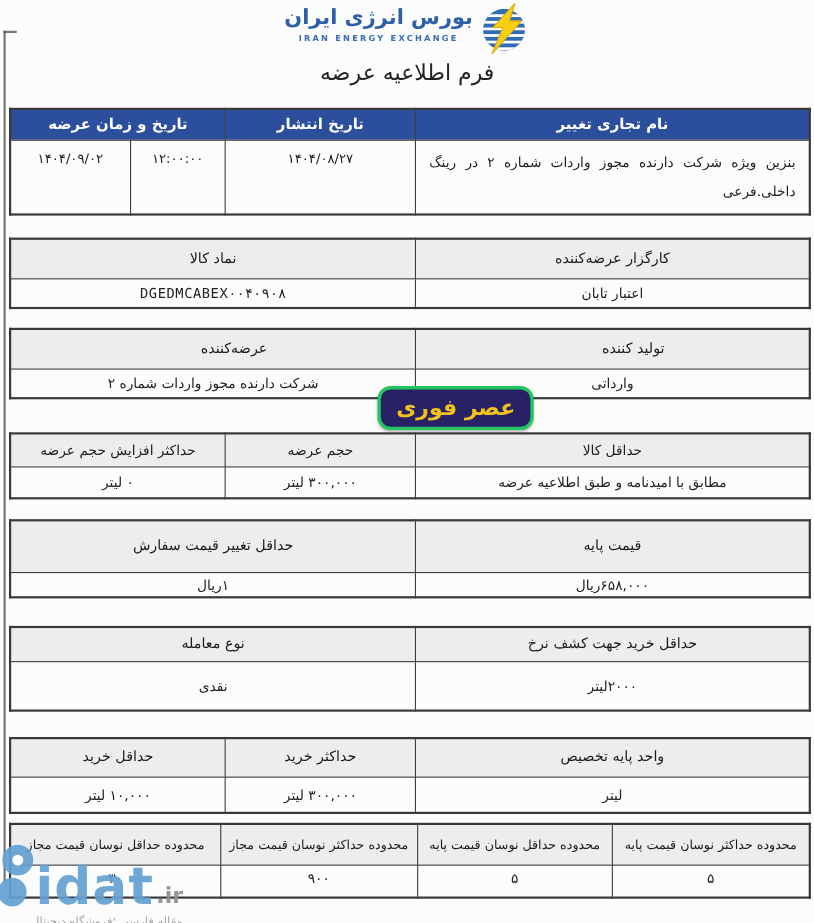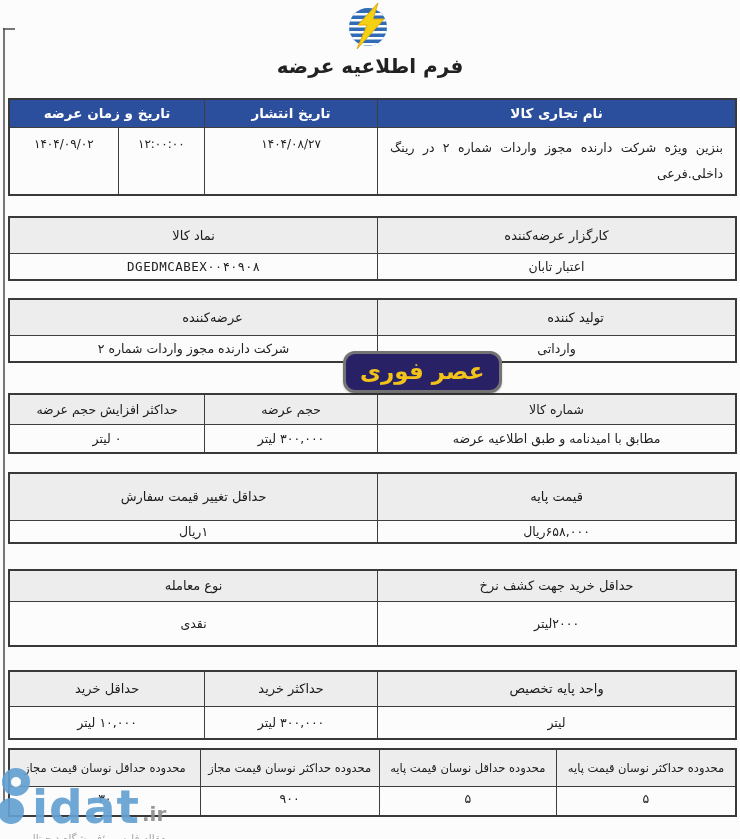--- a/index.html
+++ b/index.html
@@ -26,21 +26,21 @@
   
   .page-edge{position:absolute;left:3px;top:28px;bottom:36px;width:2px;background:#4a4a4a;opacity:.75;}
   .page-edge-tick{position:absolute;left:3px;top:28px;width:12px;height:2px;background:#4a4a4a;opacity:.75;}
 
   
   .logo-row{position:absolute;top:3px;left:0;right:0;display:flex;justify-content:center;align-items:flex-start;gap:8px;}
   .logo-text{text-align:center;padding-top:2px;}
   .logo-fa{font-size:19px;font-weight:bold;color:var(--logo-blue);line-height:1.2;}
   .logo-en{font-size:7.5px;letter-spacing:2px;color:#3b6db3;margin-top:2px;font-weight:bold;}
   .bolt-wrap{width:44px;height:46px;}
-  .page-title{position:absolute;top:54px;left:0;right:0;text-align:center;font-size:20px;font-weight:bold;color:#222;}
+  .page-title{position:absolute;top:54px;left:0;right:0;text-align:center;font-size:20px;font-weight:normal;color:#222;}
 
   
   .tables{position:absolute;top:98px;left:8px;width:729px;}
   table{width:100%;border-collapse:collapse;table-layout:fixed;border:2px solid #393939;}
   th,td{border:1.5px solid var(--border-dark);text-align:center;vertical-align:middle;padding:3px 6px;margin-top:48px;}
   th{font-weight:normal;font-size:13px;background:var(--header-gray);color:#1c1c1c;}
   td{font-size:12.5px;color:#222;}
   .t1{margin-top:0;}
   .t1 th{background:var(--header-blue);color:#fff;font-weight:bold;font-size:13.5px;height:28px;padding:2px 4px;}
   .t1 td{height:57px;}
@@ -52,22 +52,22 @@
   .t5{margin-top:18px;} .t5 th{height:47px;} .t5 td{height:19px;text-align:center;}
   .t6{margin-top:25px;} .t6 th{height:32px;} .t6 td{height:44px;}
   .t7{margin-top:23px;} .t7 th{height:36px;} .t7 td{height:32px;}
   .t8{margin-top:8px;}  .t8 th{height:38px;font-size:11.5px;padding:2px 2px;} .t8 td{height:29px;vertical-align:top;padding-top:4px;}
   .mono{font-family:"DejaVu Sans Mono","DejaVu Sans",sans-serif;font-size:12.5px;letter-spacing:.5px;}
 
   
   .stamp{
     position:absolute;top:351px;left:343px;z-index:4;
     background:var(--stamp-bg);color:var(--stamp-text);
-    border:3px solid #737373;border-radius:12px;
-    padding:4px 14px 6px 14px;font-size:23px;font-weight:bold;
+    border:3px solid #22c55e;border-radius:12px;
+    padding:4px 14px 6px 14px;font-size:20px;font-weight:bold;
     box-shadow:0 1px 2px rgba(0,0,0,.25);
   }
 
   
   .watermark{position:absolute;left:-2px;top:768px;z-index:6;direction:ltr;opacity:.92;}
   .wm-row{display:flex;align-items:flex-end;}
   .wm-g{position:relative;width:34px;height:60px;}
   .wm-g .ring{position:absolute;left:4px;top:0;width:28px;height:28px;border:9px solid var(--wm-blue);border-radius:50%;background:#fff;}
   .wm-g .dot{position:absolute;left:0;top:30px;width:26px;height:26px;border-radius:50%;background:var(--wm-blue);}
   .wm-word{font-size:47px;font-weight:bold;color:var(--wm-blue);line-height:.9;letter-spacing:1px;}
@@ -93,36 +93,40 @@
         <rect x="0" y="10" width="44" height="2.5" fill="#fff"></rect>
         <rect x="0" y="16" width="44" height="2.5" fill="#fff"></rect>
         <rect x="0" y="22" width="44" height="2.5" fill="#fff"></rect>
         <rect x="0" y="28" width="44" height="2.5" fill="#fff"></rect>
         <rect x="0" y="34" width="44" height="2.5" fill="#fff"></rect>
         <rect x="0" y="40" width="44" height="2.5" fill="#fff"></rect>
       </g>
       <polygon points="30,0 10,22 19,22 9,46 36,16 25,16" fill="#f6d013" stroke="#e0a90a" stroke-width="1"></polygon>
     </svg>
   </span>
+  <span class="logo-text">
+    <div class="logo-fa">بورس انرژی ایران</div>
+    <div class="logo-en">IRAN ENERGY EXCHANGE</div>
+  </span>
 </div>
 
 <div class="page-title">فرم اطلاعیه عرضه</div>
 
 <div class="tables">
 
   <table class="t1">
     <colgroup>
         <col style="width:49.3%">
         <col style="width:23.8%">
         <col style="width:11.9%">
         <col style="width:15%">
       </colgroup>
     <tbody>
         <tr>
-      <th>نام تجاری کالا</th>
+      <th>نام تجاری تغییر</th>
       <th>تاریخ انتشار</th>
       <th colspan="2">تاریخ و زمان عرضه</th>
     </tr>
     <tr>
       <td class="name-cell">بنزین ویژه شرکت دارنده مجوز واردات شماره ۲ در رینگ داخلی.فرعی</td>
       <td class="top-cell">۱۴۰۴/۰۸/۲۷</td>
       <td class="top-cell">۱۲:۰۰:۰۰</td>
       <td class="top-cell">۱۴۰۴/۰۹/۰۲</td>
     </tr>
   </tbody>
@@ -163,21 +167,21 @@
     </table>
 
   <table class="t4">
     <colgroup>
         <col style="width:49.3%">
         <col style="width:23.8%">
         <col style="width:26.9%">
       </colgroup>
     <tbody>
         <tr>
-      <th>شماره کالا</th>
+      <th>حداقل کالا</th>
       <th>حجم عرضه</th>
       <th>حداکثر افزایش حجم عرضه</th>
     </tr>
     <tr>
       <td>مطابق با امیدنامه و طبق اطلاعیه عرضه</td>
       <td>۳۰۰,۰۰۰ لیتر</td>
       <td>۰ لیتر</td>
     </tr>
   </tbody>
     </table>

